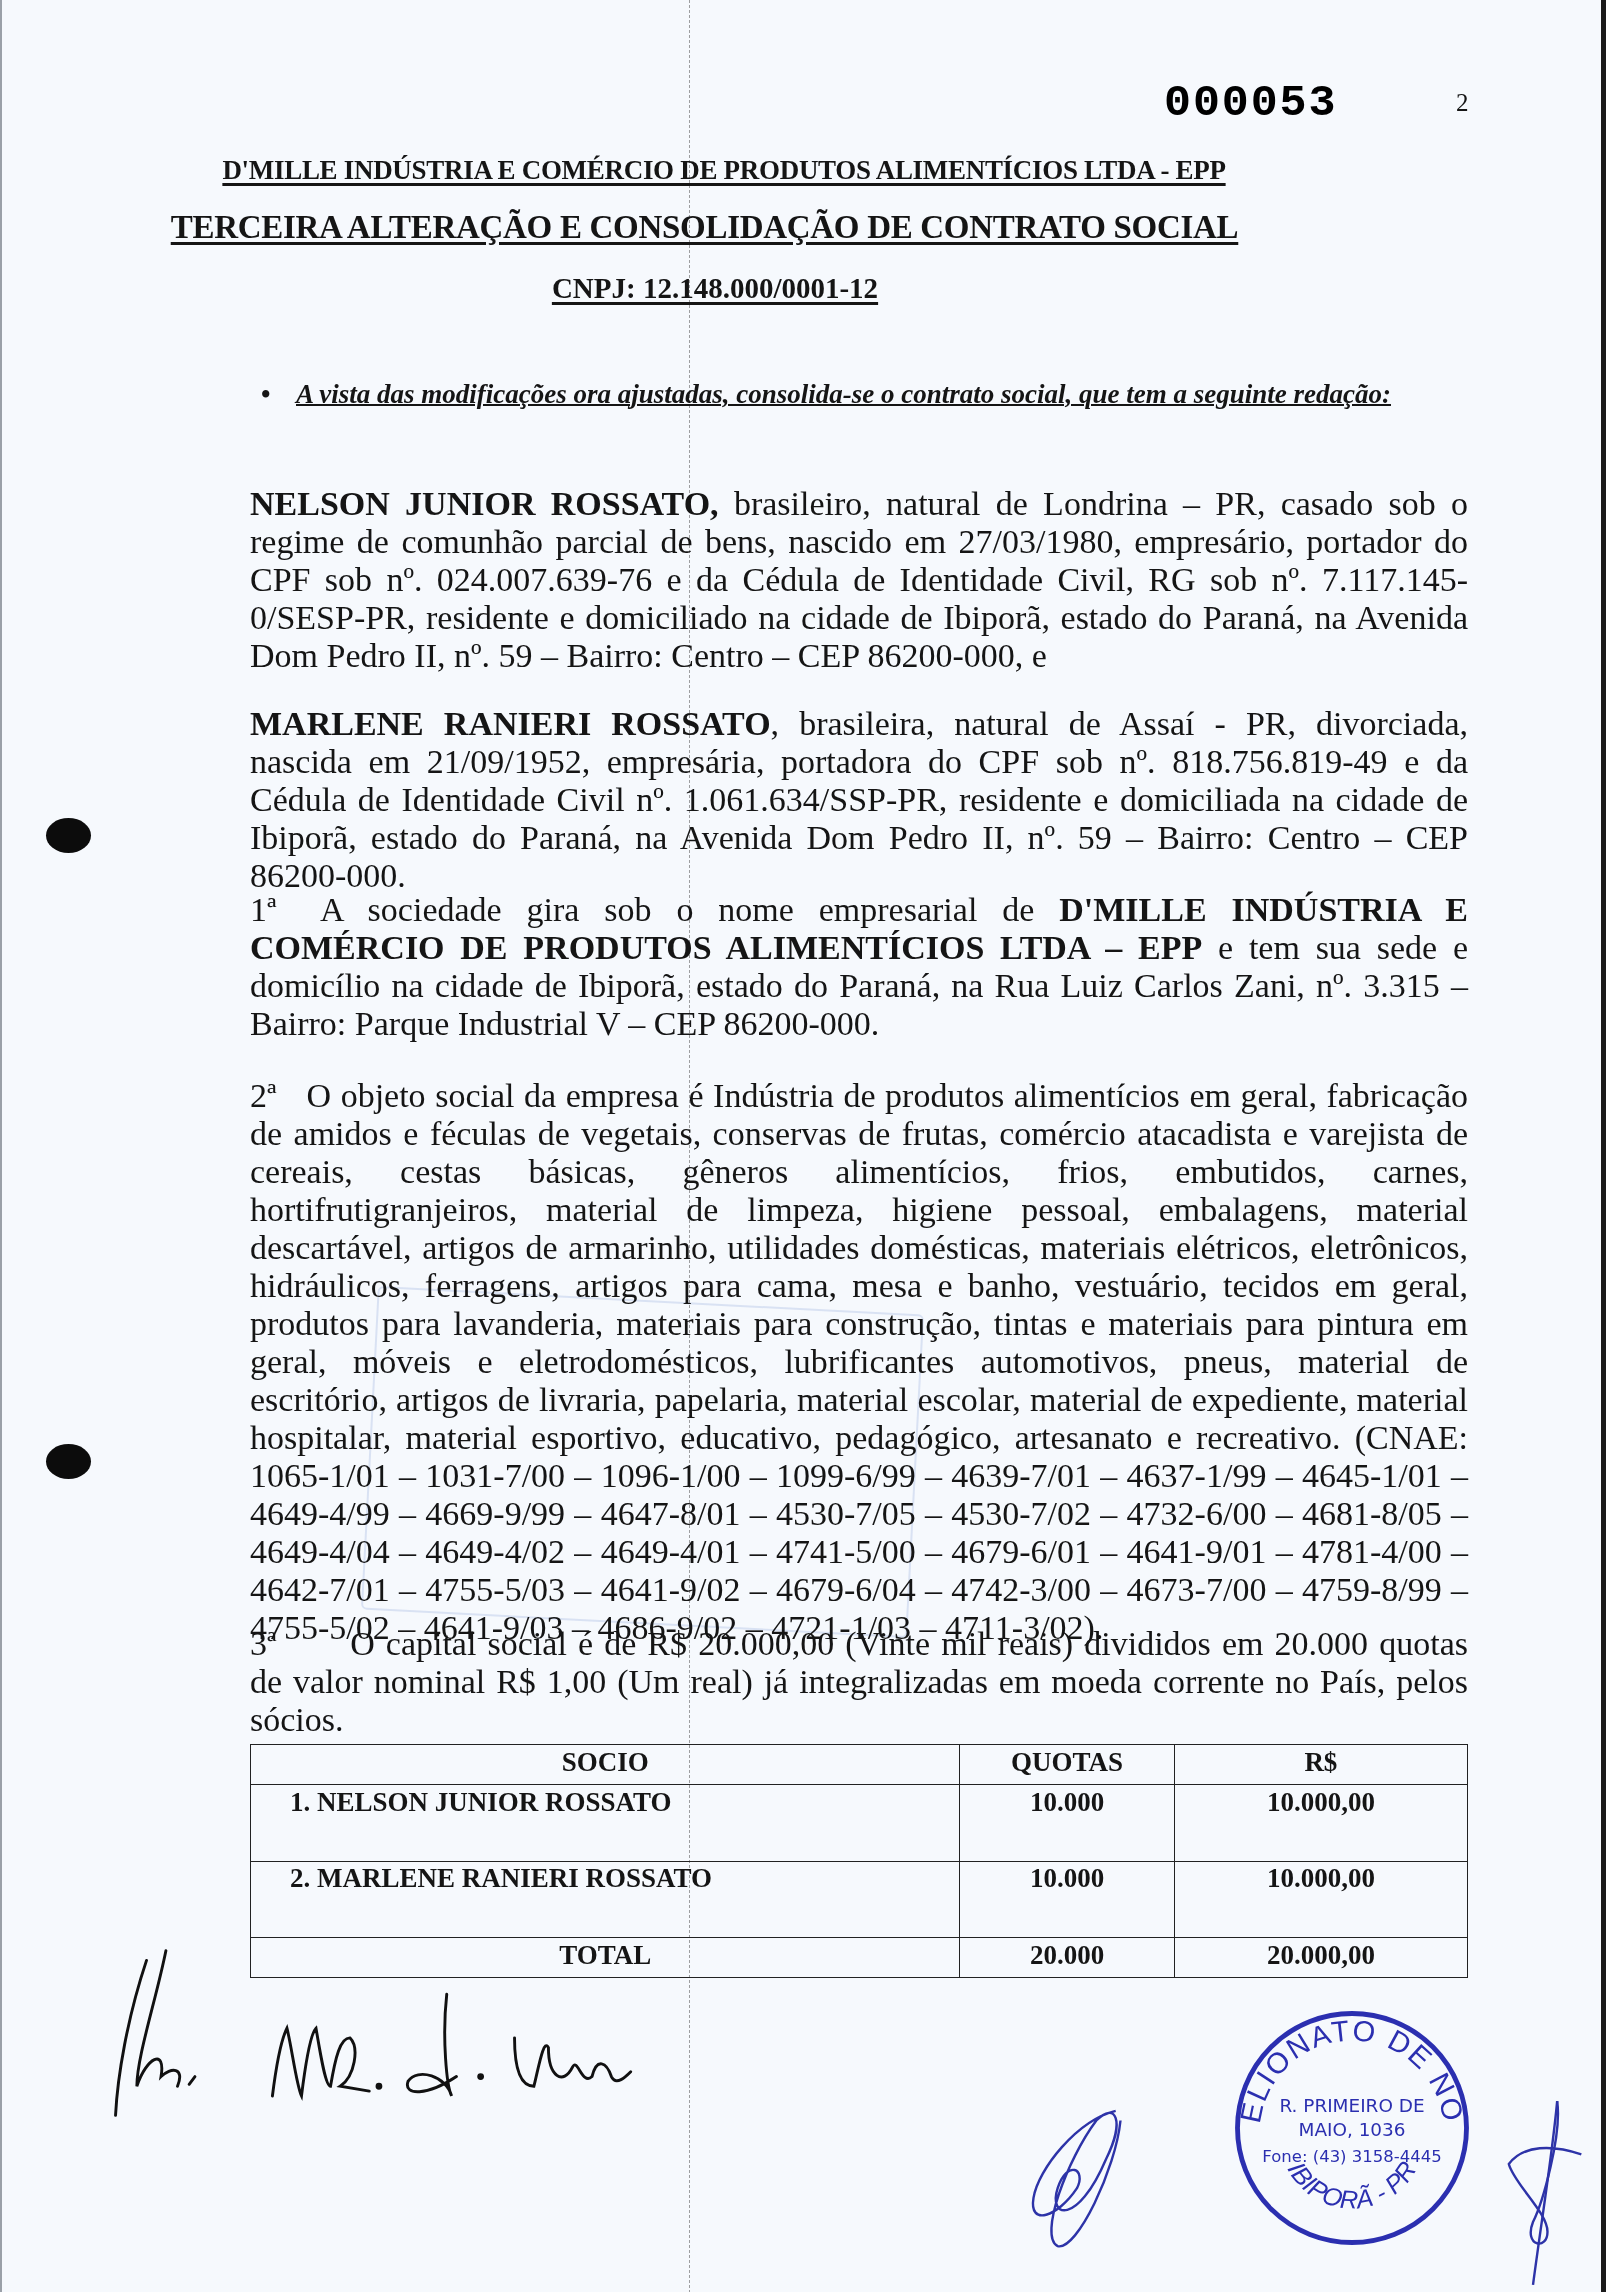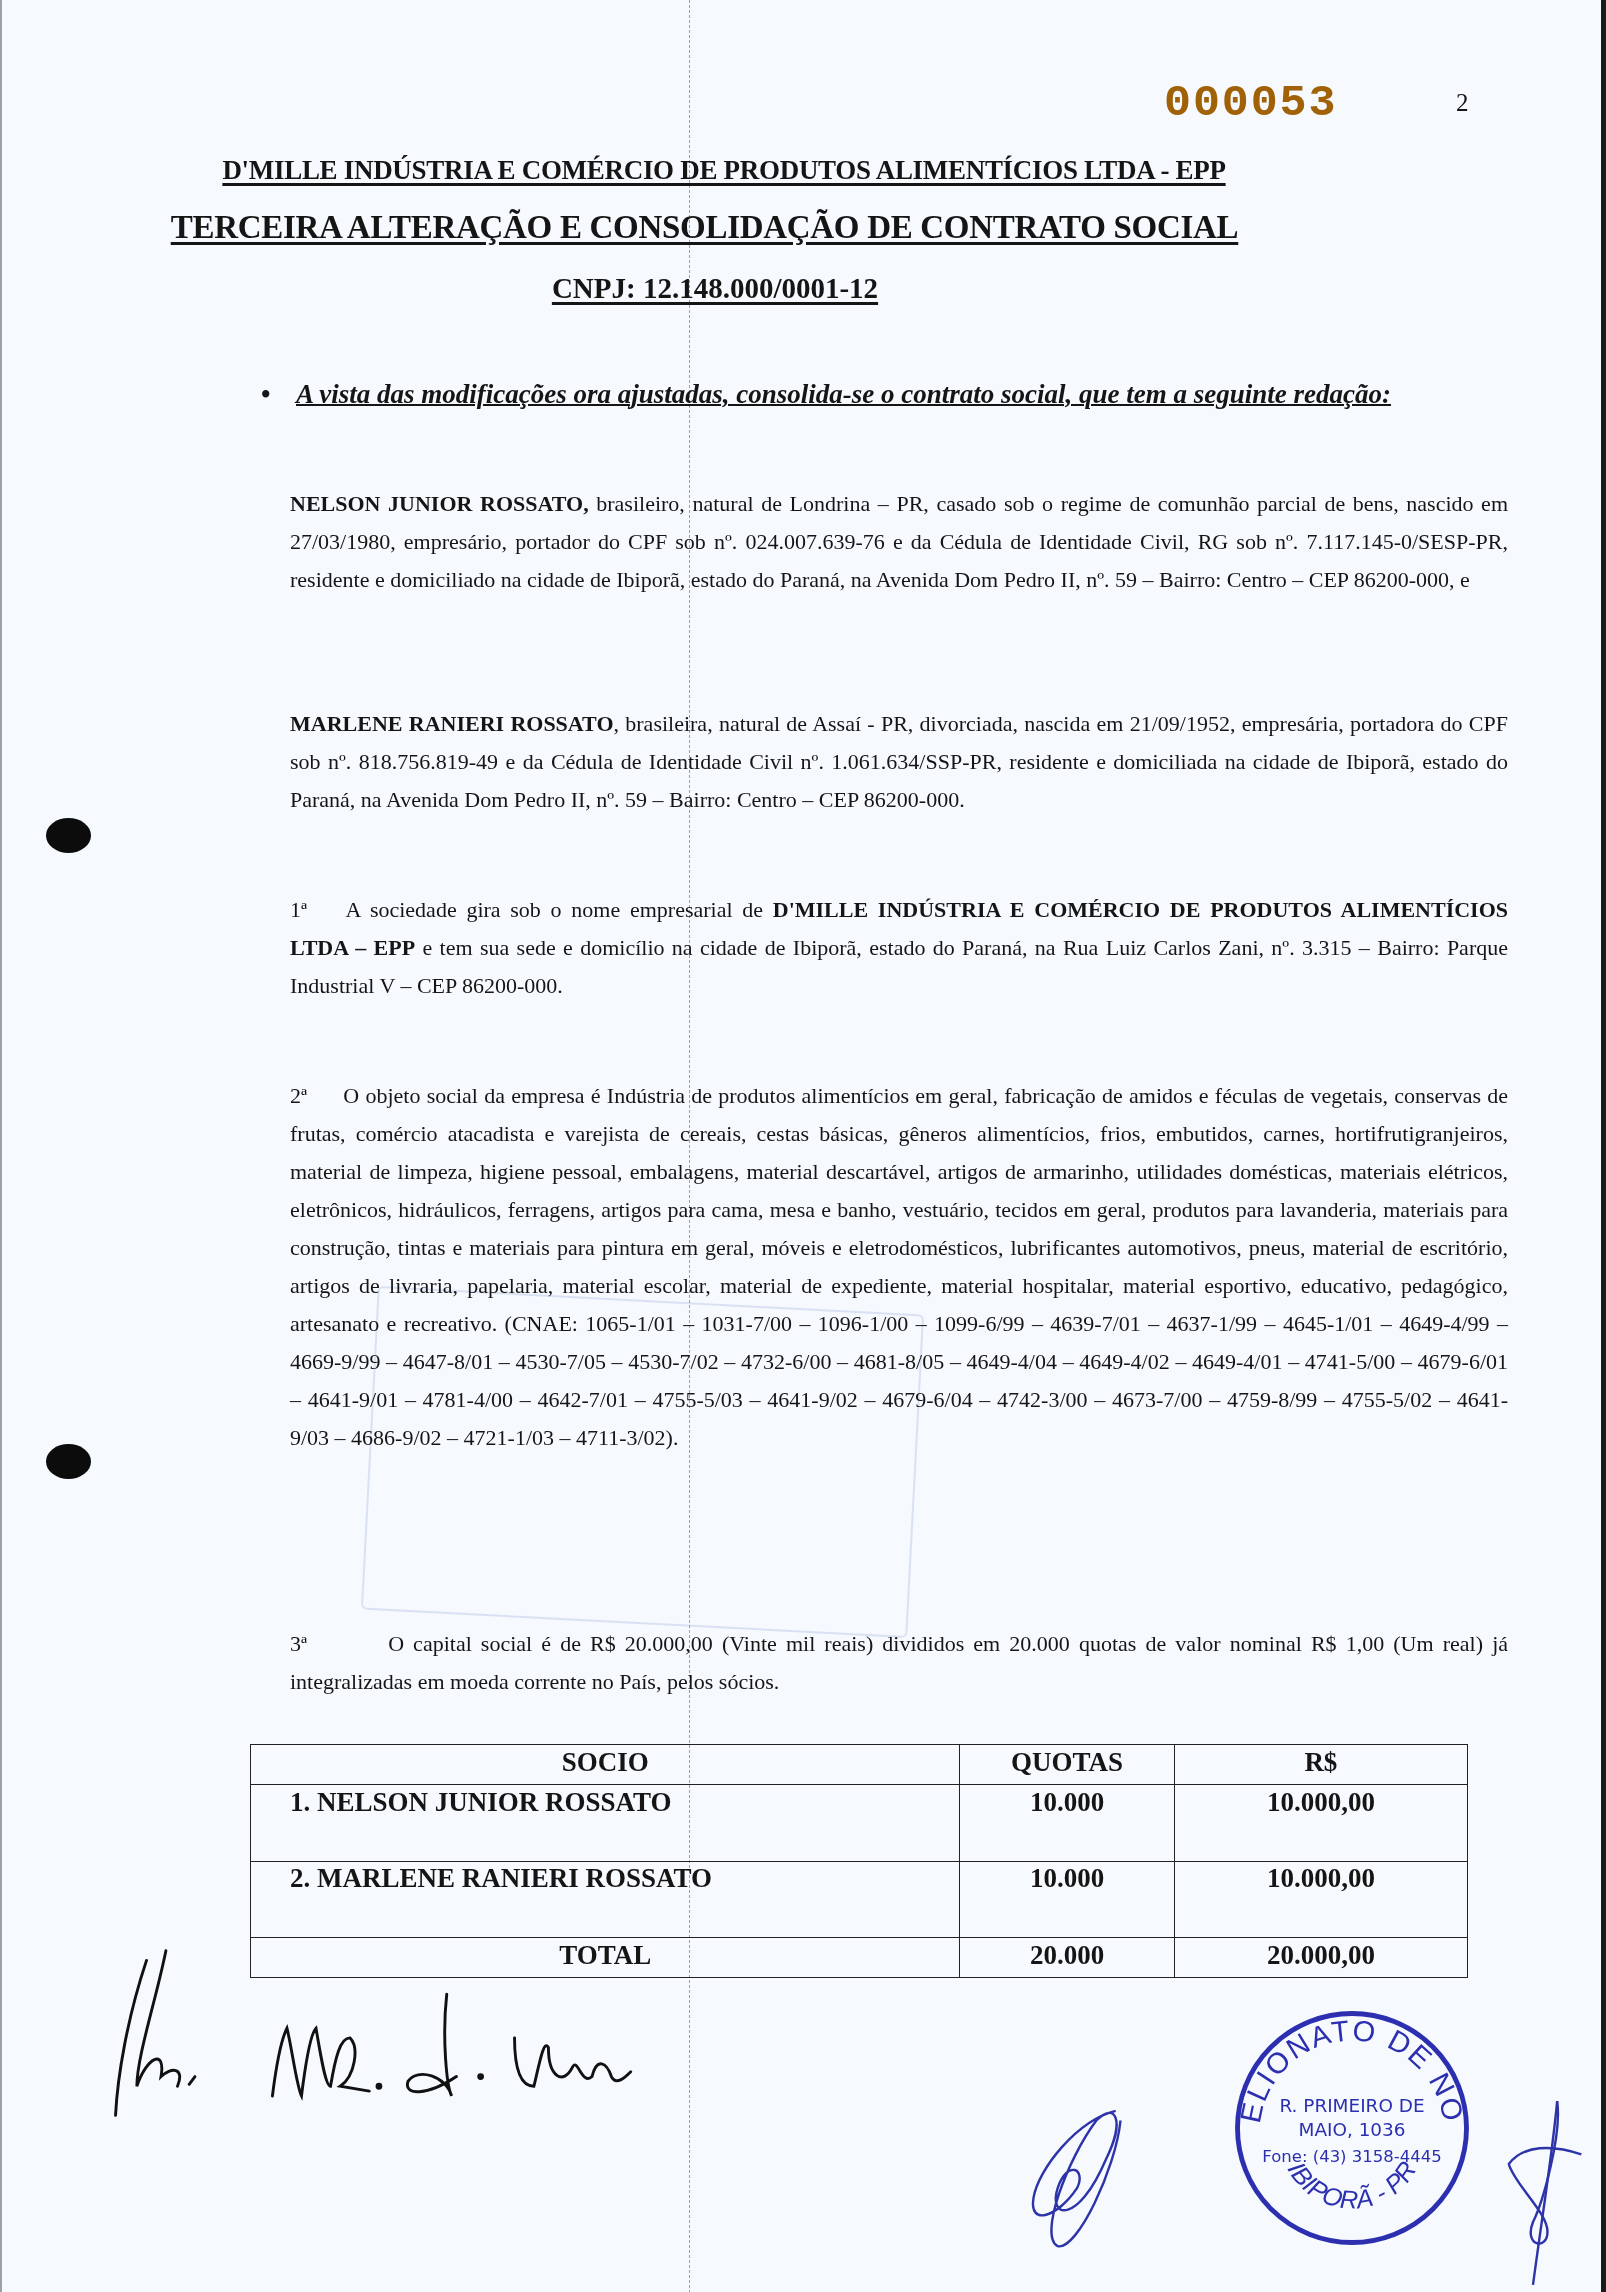--- a/index.html
+++ b/index.html
@@ -8,37 +8,37 @@
     background: #f6f9fd;
     font-family: "Liberation Serif", "DejaVu Serif", serif;
     color: #151515;
   }
   .page-edge-right { position: absolute; right: 0; top: 0; width: 5.8px; height: 2293px; background: #1a1a1a; }
   .page-edge-left { position: absolute; left: 0; top: 0; width: 1.9px; height: 2293px; background: #9aa0a8; }
   .fold-line { position: absolute; left: 689px; top: 0; width: 0; height: 2293px; border-left: 1.5px dashed #555; opacity: .55; }
   .punch { position: absolute; left: 46px; width: 45px; height: 35px; border-radius: 50%; background: #0c0c0c; }
   .doc-number {
     position: absolute; left: 1164px; top: 78px; font-family: "Liberation Mono", "DejaVu Sans Mono", monospace;
-    font-size: 45px; font-weight: bold; letter-spacing: 1.9px; color: #a16207;
+    font-size: 45px; font-weight: bold; letter-spacing: 1.9px; color: #000000;
   }
   .page-number { position: absolute; left: 1456px; top: 89px; font-size: 25px; }
   .title {
     position: absolute; left: 0; width: 1409px; text-align: center; font-weight: bold;
     text-decoration: underline; text-decoration-thickness: 2.9px; text-underline-offset: 3.9px;
   }
   .t1 { top: 155px; font-size: 27px; letter-spacing: -0.3px; padding-left: 39px; box-sizing: border-box; }
   .t2 { top: 209px; font-size: 33px; letter-spacing: -0.3px; box-sizing: border-box; }
   .t3 { top: 272px; font-size: 29px; padding-left: 21px; box-sizing: border-box; }
   .intro {
     position: absolute; left: 296px; top: 375px; width: 1174px; font-style: italic; font-weight: bold;
     font-size: 27px; line-height: 39px; text-decoration: underline; text-decoration-thickness: 1.9px;
   }
   .intro .bullet { position: absolute; left: -35px; top: 0; font-style: normal; text-decoration: none; }
   .para {
-    position: absolute; left: 250px; width: 1218px; font-size: 22px; line-height: 38px; text-align: justify; margin-left: 40px;
+    position: absolute; left: 250px; width: 1218px; font-size: 34px; line-height: 38px; text-align: justify;
   }
   .para b { font-weight: bold; }
   .p1 { top: 485px; }
   .p2 { top: 705px; }
   .p3 { top: 891px; }
   .p4 { top: 1077px; }
   .p5 { top: 1625px; }
   .clause-num { display: inline-block; min-width: 47px; }
   table.quotas {
     position: absolute; left: 250px; top: 1744px; width: 1218px; border-collapse: collapse;

